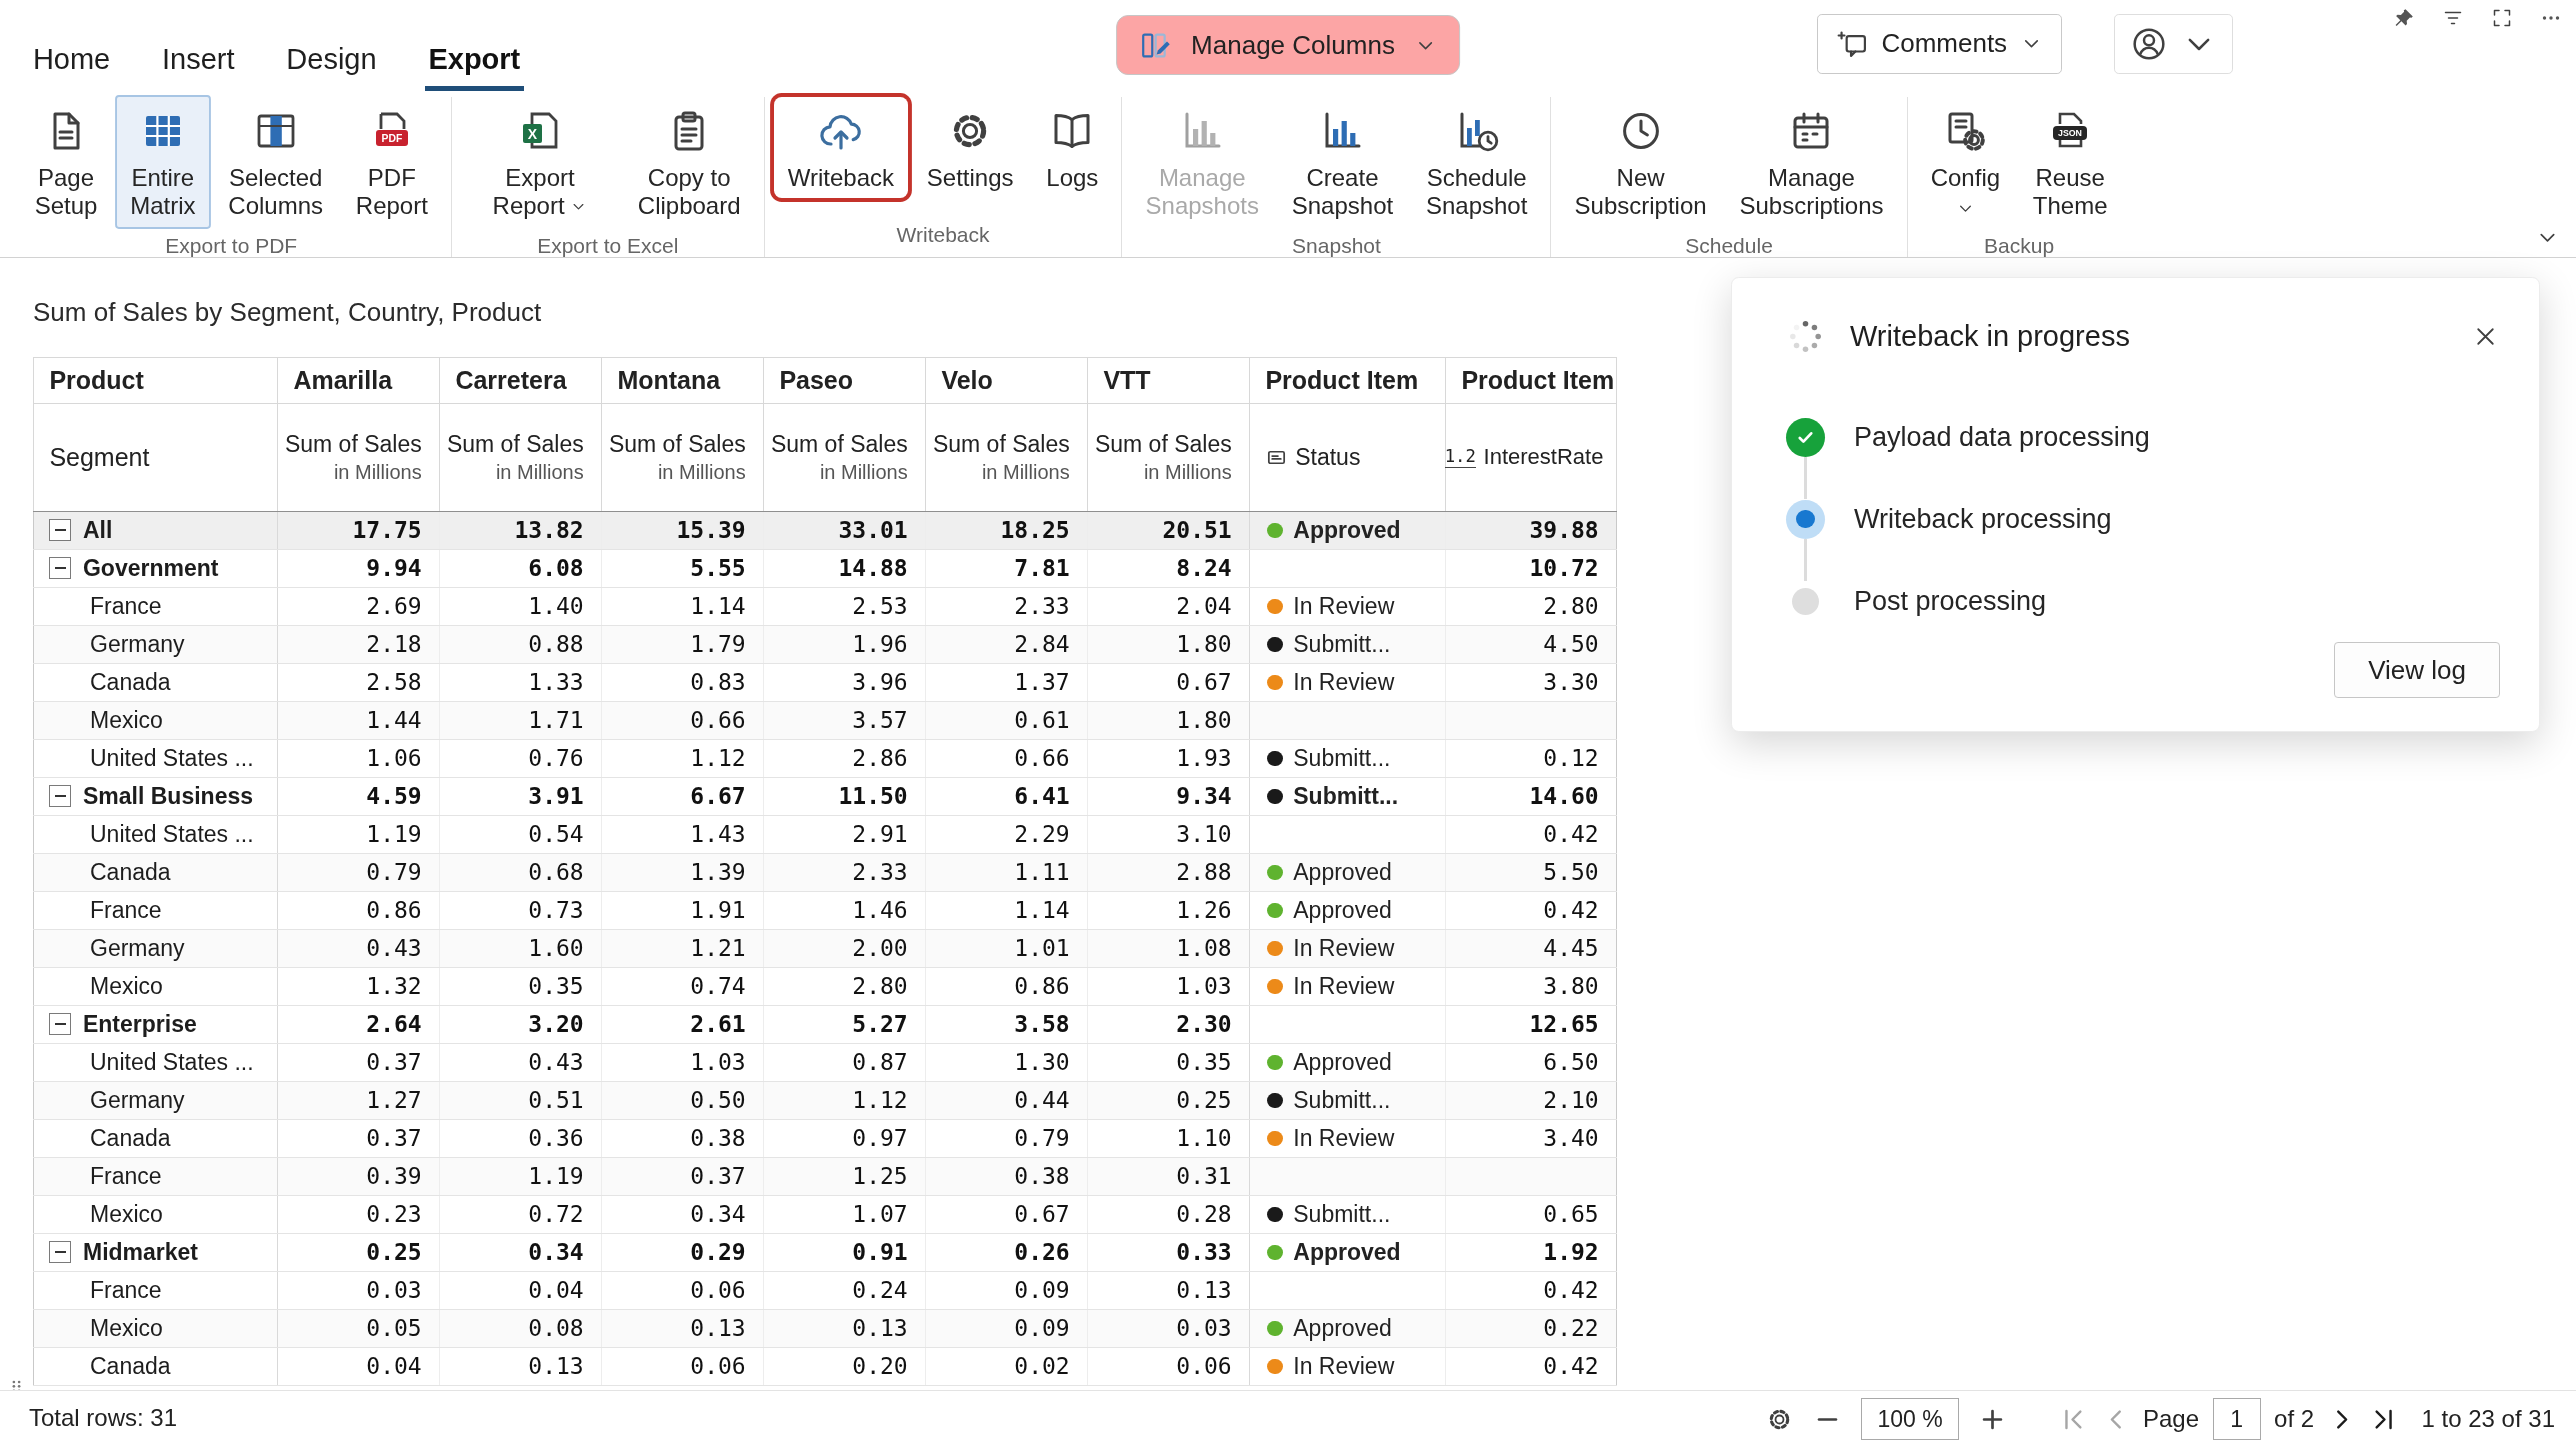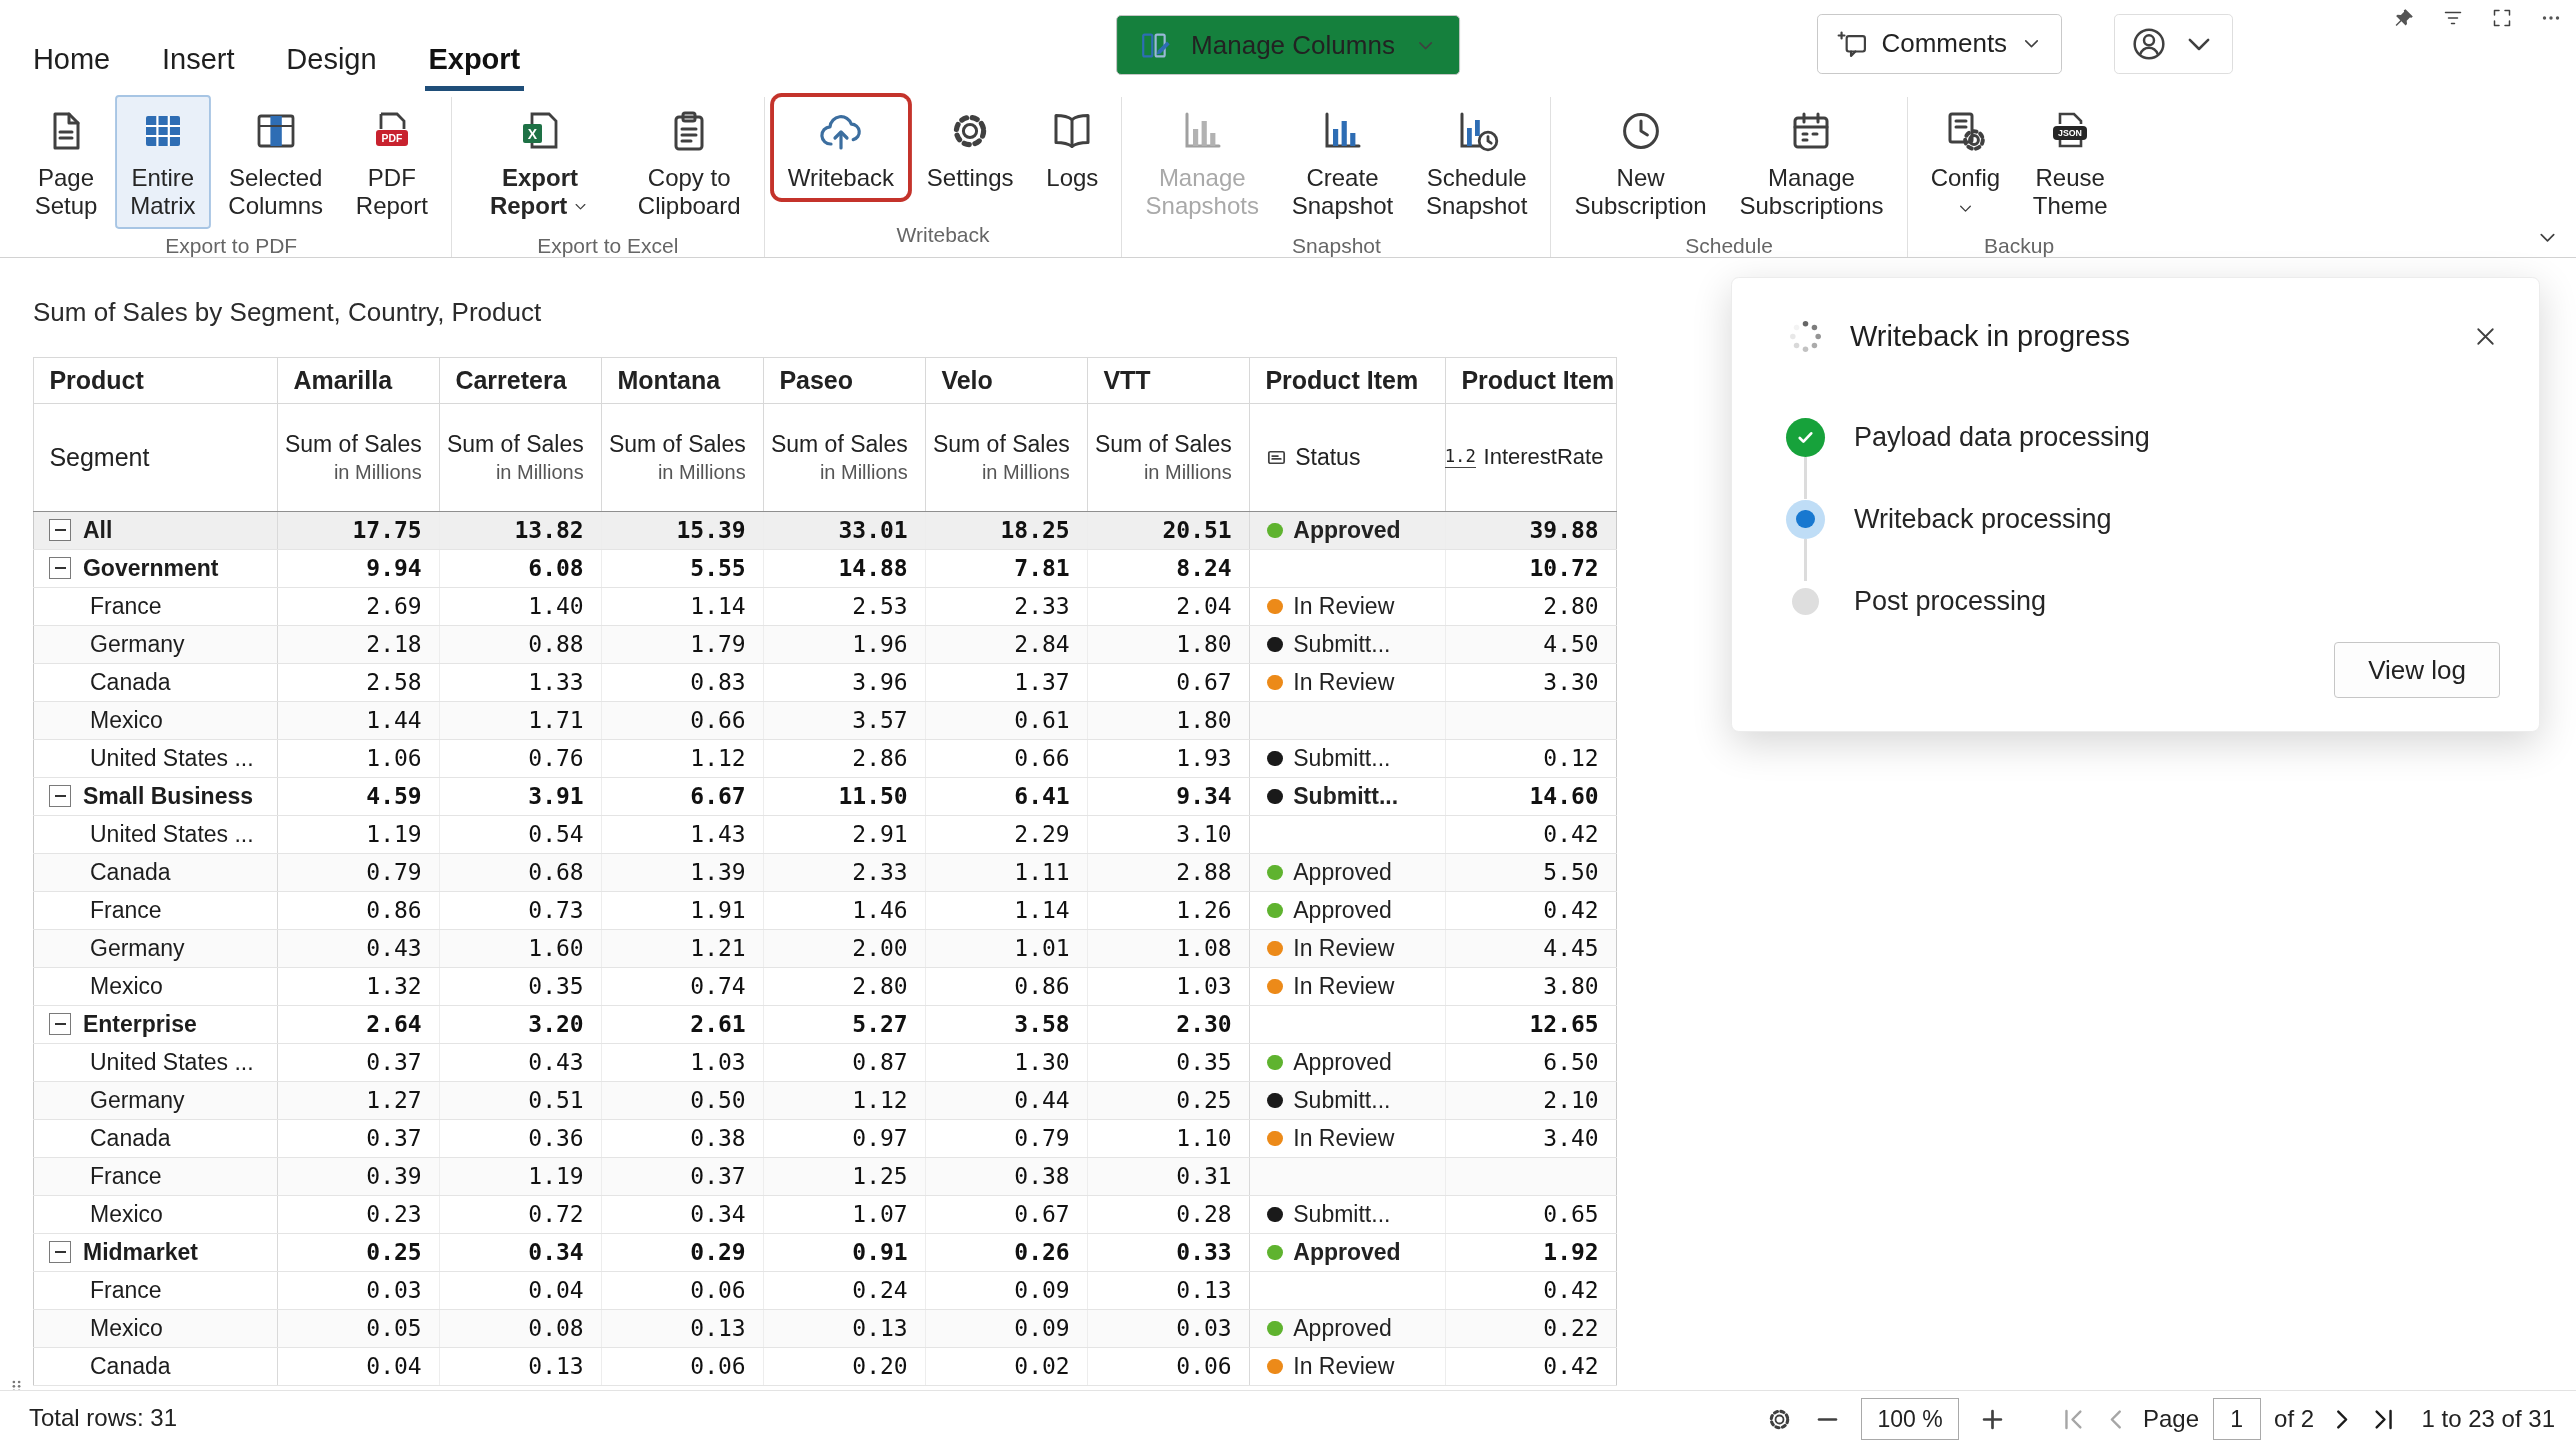--- a/index.html
+++ b/index.html
@@ -8,43 +8,43 @@
     background:#fff;font-family:"Liberation Sans",sans-serif;color:#222;
   }
   svg{display:block}
 
   
   .topbar{position:relative;height:91px;background:#fff;}
   .tabs{display:flex;gap:44px;padding-left:29px;align-items:flex-end;height:100%;}
   .tab{font-size:29px;color:#1f1f1f;padding:23px 3.9px 15.4px;cursor:default;}
   .tab.active{font-weight:700;color:#111;border-bottom:5.8px solid #1F4E79;padding-bottom:9.6px;}
   .mc-btn{position:absolute;left:50%;transform:translateX(-50%);top:15.4px;height:58px;
-    display:flex;align-items:center;gap:18px;border:1.9px solid #c6c6c6;border-radius:5px;
-    padding:0 21px;font-size:26px;background:#15803d;}
+    display:flex;align-items:center;gap:18px;border:1.9px solid #c6c6c6;border-radius:12px;
+    padding:0 21px;font-size:26px;background:#fca5a5;}
   .mc-btn svg,.cm-btn svg{width:35px;height:35px}
   .chev svg{width:25px;height:25px}
   .cm-btn{position:absolute;right:514px;top:13.5px;height:58px;display:flex;align-items:center;gap:11.6px;
     border:1.9px solid #c9c9c9;border-radius:4.8px;padding:0 17.3px;font-size:26px;background:#fff;}
   .avatar-box{position:absolute;right:343px;top:13.5px;height:58px;display:flex;align-items:center;gap:9.6px;
     border:1.4px solid #dedede;border-radius:4.8px;padding:0 13.5px;background:#fff;}
   .avatar-box svg{width:40px;height:40px}
   .corner-icons{position:absolute;top:5.8px;right:13.5px;display:flex;gap:25px;}
   .corner-icons span svg{width:24px;height:24px}
 
   
   .ribbon{position:relative;display:flex;align-items:stretch;padding:5.8px 11.6px 0;height:160px;
     border-bottom:1.9px solid #d2d2d2;background:#fff;}
   .rgroup{display:flex;flex-direction:column;padding:0 9.6px;}
   .rgroup + .rgroup{border-left:1.9px solid #e0e0e0;}
   .rbtns{display:flex;gap:5.8px;flex:1;align-items:flex-start;}
   .rbtn{display:flex;flex-direction:column;align-items:center;gap:7.7px;padding:9.6px 13.5px 5.8px;border-radius:3.9px;}
   .ricon{width:50px;height:50px;display:flex;align-items:center;justify-content:center;}
   .ricon svg{width:48px;height:48px}
   .rlabel{font-size:24px;color:#262626;text-align:center;line-height:1.18;width:min-content;margin:0 auto;}
-  .rbtn.dd-inline .rlabel{width:auto;max-width:130px;font-weight:bold;}
+  .rbtn.dd-inline .rlabel{width:auto;max-width:130px;}
   .chev-inline svg{width:19px;height:19px;display:inline-block;vertical-align:-1.9px;margin-left:3.9px;}
   .chev-below svg{width:21px;height:21px;margin-top:-1.9px;}
   .rbtn.selected{background:#E9F0F9;box-shadow:0 0 0 1.9px #A7C5E4;border-radius:1.9px;}
   .rbtn.focused{box-shadow:0 0 0 3.9px #C4332B;border-radius:7.7px;}
   .rbtn.disabled .rlabel{color:#a9a9a9;}
   .rbtn.disabled .ricon{filter:grayscale(1) opacity(.5);}
   .rgroup-label{text-align:center;font-size:21px;color:#666;padding:7.7px 0 9.6px;}
   .ribbon-collapse{position:absolute;right:15.4px;bottom:5.8px;}
   .ribbon-collapse svg{width:27px;height:27px}
 

